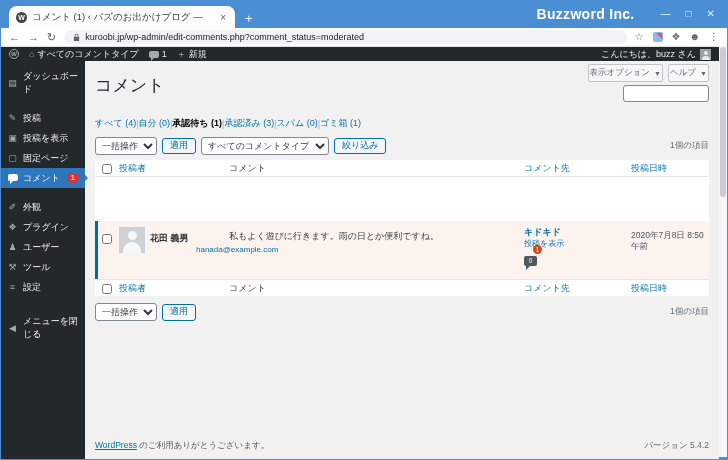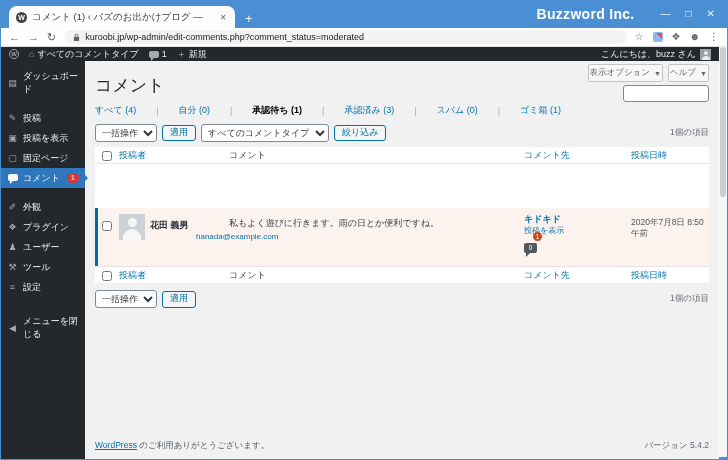--- a/index.html
+++ b/index.html
@@ -71,21 +71,21 @@
 
   
   .content { flex:1; background:#f1f1f1; position:relative; padding:0 10px; min-width:0; }
   .screen-meta { position:absolute; top:3px; right:10px; display:flex; gap:5px; }
   .meta-btn { background:#f7f7f7; border:1px solid #c3c4c7; border-radius:2px; color:#646970;
     font-size:8.5px; padding:2px 1px; display:flex; gap:4px; align-items:center; }
   .meta-btn .caret { font-size:7px; }
 
   h1.page-title { font-size:17px; font-weight:400; color:#23282d; margin:13px 0 0; }
 
-  .subsubsub { margin:7px 0 2px; font-size:9px; color:#787c82; display:flex; gap:20px; align-items:center; flex-wrap:nowrap; }
+  .subsubsub { margin:20px 0 2px; font-size:9px; color:#787c82; display:flex; gap:0; align-items:center; flex-wrap:nowrap; }
   .subsubsub a { color:#0073aa; text-decoration:none; white-space:nowrap; }
   .subsubsub a.current { color:#000; font-weight:bold; }
   .subsubsub .sep { color:#a7aaad; }
 
   .search-box { position:absolute; top:24px; right:10px; display:flex; gap:4px; align-items:center; }
   .search-input { width:86px; height:17px; border:1px solid #7e8993; border-radius:3px; background:#fff; }
   .btn { font-size:9px; color:#0071a1; background:#f3f5f6; border:1px solid #0071a1; border-radius:3px;
     padding:2.5px 7px; line-height:1.1; white-space:nowrap; }
 
   .tablenav { display:flex; align-items:center; gap:5px; margin:7px 0 5px; }

